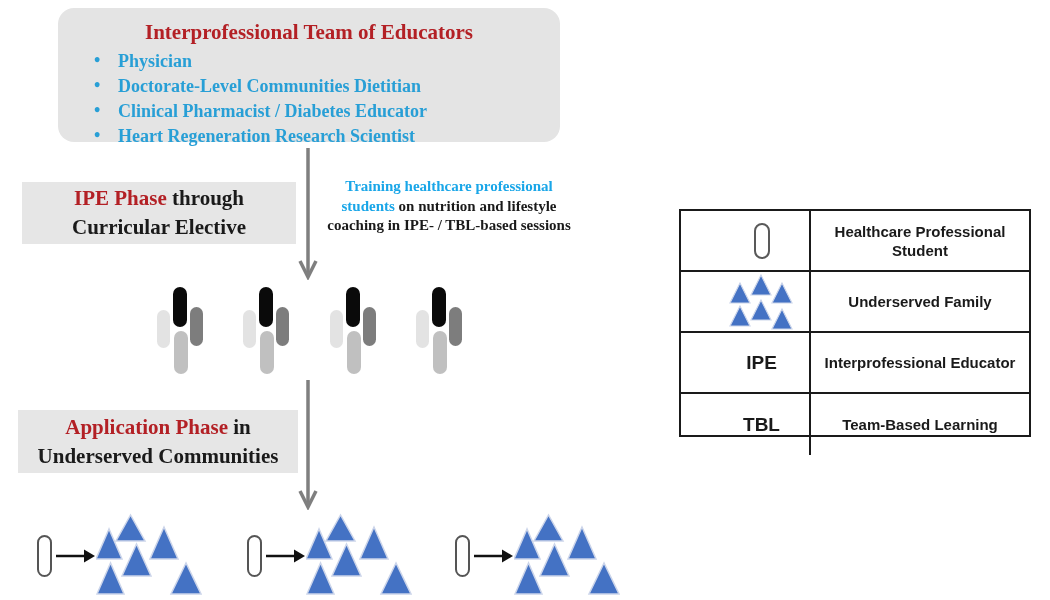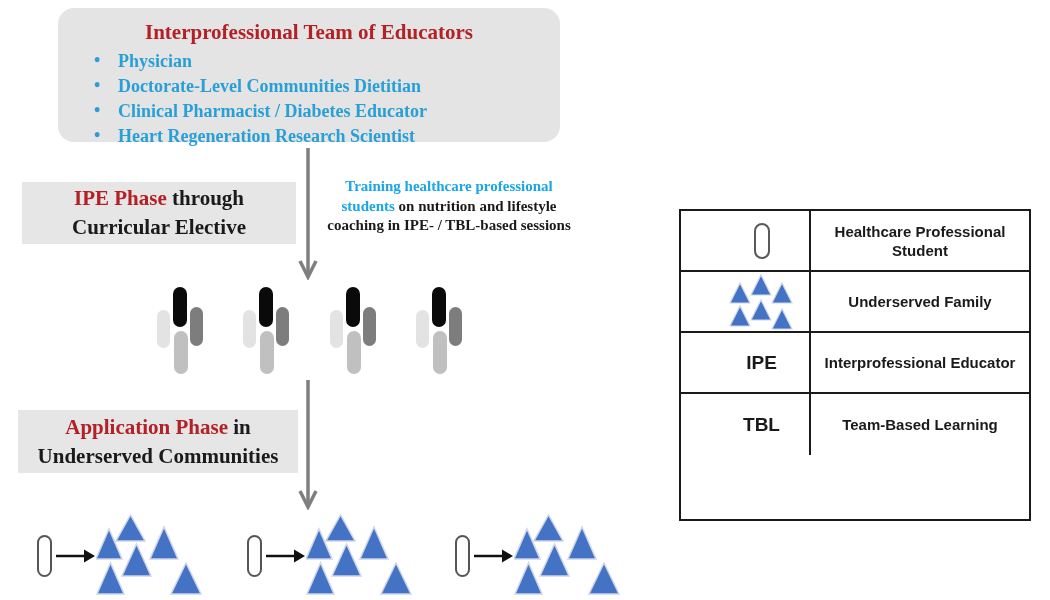--- a/index.html
+++ b/index.html
@@ -65,21 +65,21 @@
   .group-1 { left:35px; } .group-2 { left:245px; } .group-3 { left:453px; }
   .outline-pill {
     position:absolute; left:2px; top:30px; width:15px; height:42px;
     border:2px solid #555555; border-radius:9px; background:#ffffff;
   }
   .app-arrow { position:absolute; left:21px; top:40px; }
   .family-svg { position:absolute; left:61px; top:6px; }
 
   
   .legend-table {
-    position:absolute; left:679px; top:209px; width:352px; height:312px;
+    position:absolute; left:679px; top:209px; width:352px; height:228px;
     border:2px solid #1a1a1a; display:grid;
     grid-template-columns:130px 1fr; grid-auto-rows:61px; background:#ffffff;
   }
   .legend-cell {
     display:flex; align-items:center; justify-content:center; text-align:center;
     border-bottom:2px solid #1a1a1a;
   }
   .legend-cell.icon-cell { border-right:2px solid #1a1a1a;padding-left:33px; }
   .legend-cell.last-row { border-bottom:none;justify-content:center; }
   .legend-label { font-weight:bold; font-size:15px; line-height:19px; color:#1a1a1a; max-width:192px; }

